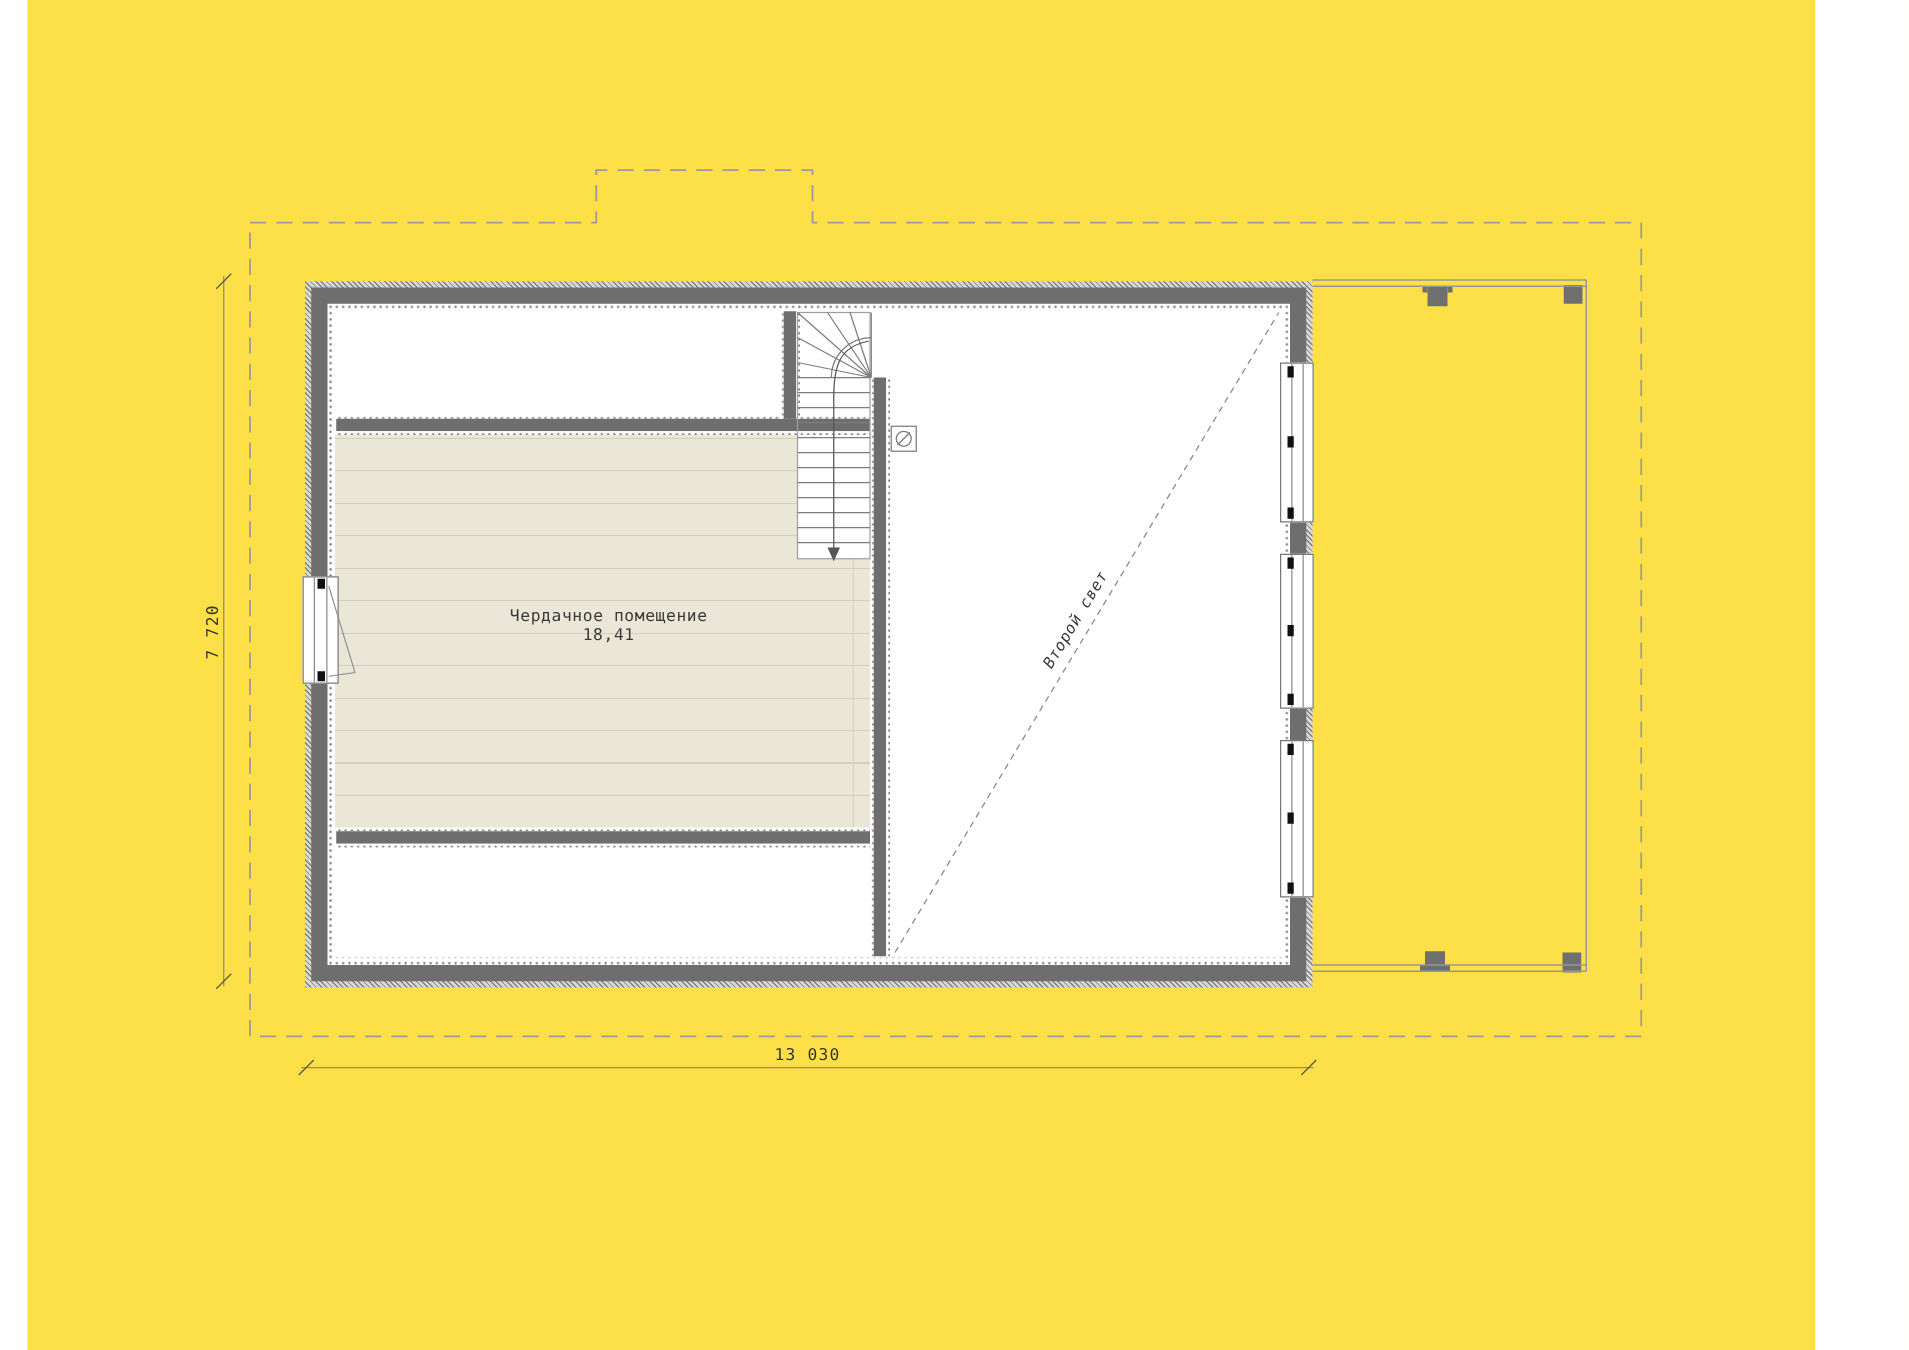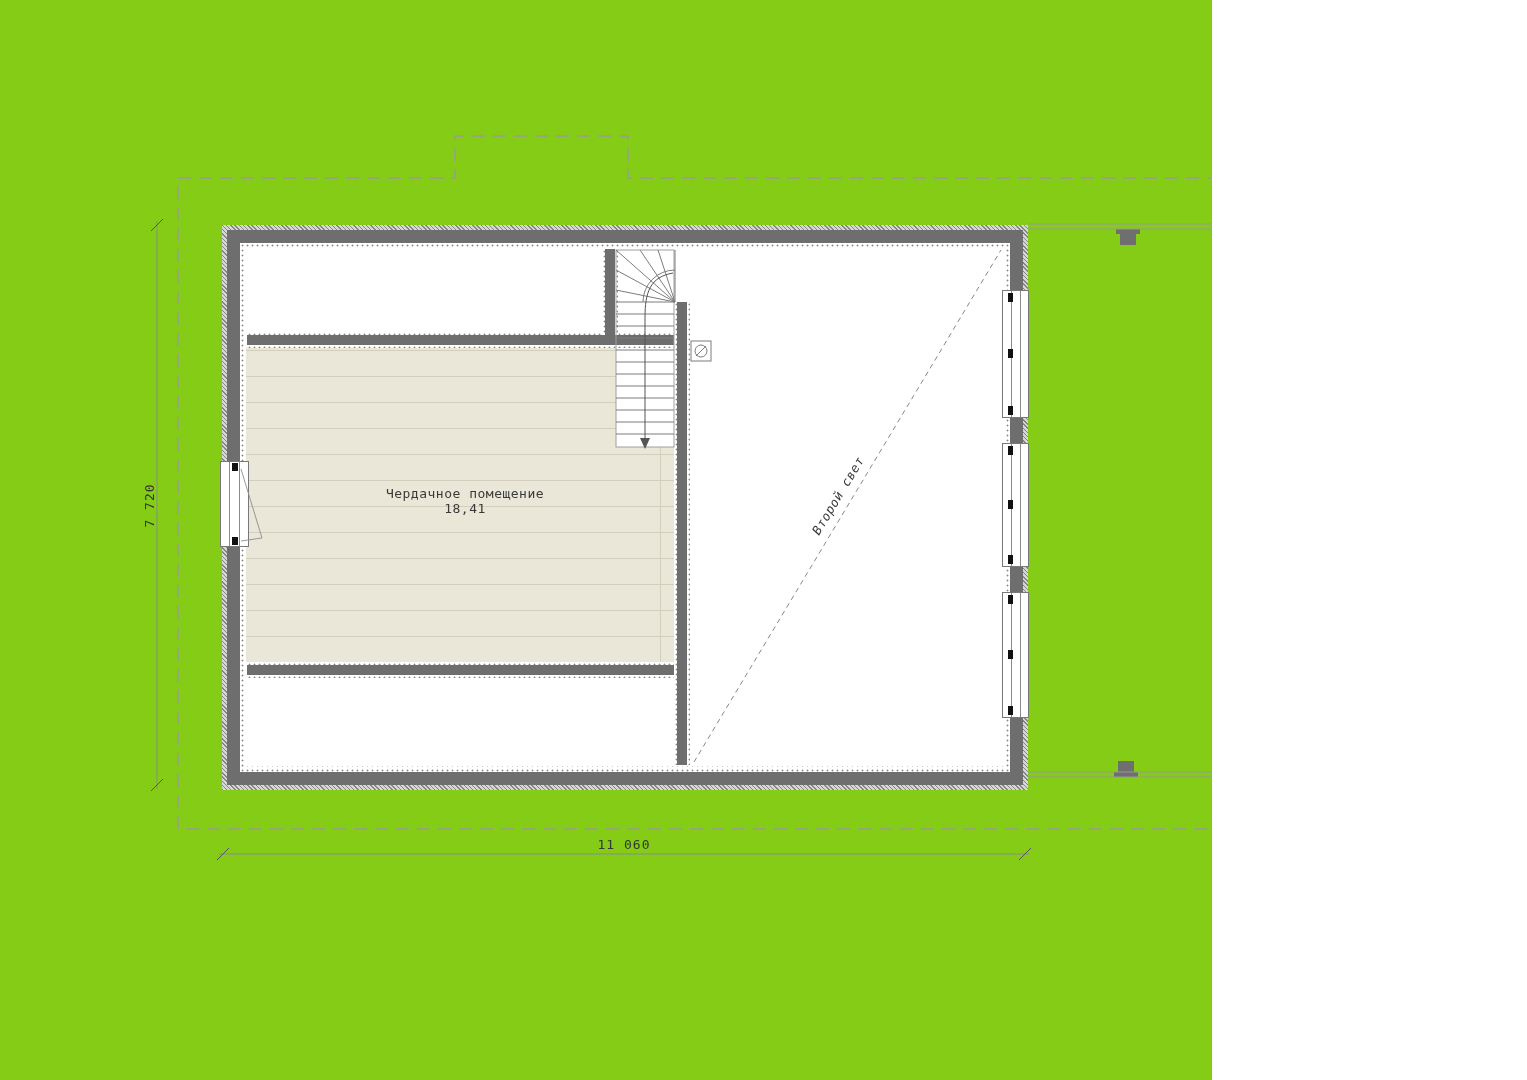--- a/index.html
+++ b/index.html
@@ -1,17 +1,17 @@
 <!DOCTYPE html>
 <html style="--wall: #6e6e6e; --floor: #eae7d8; --floor-line: #d2cfbd; --line: #8a8a8a; --column: #6f6f6f; --text: #3a3a3a;"><head>
 <meta charset="utf-8">
 <style>
   html,body{margin:0;padding:0;background:#fff;}
-  .scene{position:relative;width:1212px;height:1080px;background:#84cc16;overflow:hidden;
-         font-family:"DejaVu Sans Mono", monospace;}
+  .scene{position:relative;width:1430px;height:1080px;background:#fde047;overflow:hidden;
+         font-family:"DejaVu Sans Mono", monospace;margin-left:22px;}
   .abs{position:absolute;}
 
   
   .hatch{background-color:#d6d6d6;
          background-image:repeating-linear-gradient(45deg, rgba(80,80,80,.6) 0 1px, transparent 1px 3px);}
   .wallgray{background:var(--wall,#6e6e6e);}
   .dots{background-color:#fff;
         background-image:radial-gradient(circle, #898989 0.8px, transparent 1.15px);
         background-size:5px 5px;}
   .white{background:#fff;}
@@ -158,15 +158,15 @@
       <path d="M217,860 L229,848 M1019,860 L1031,848" stroke="#555"></path>
     </g>
   </svg>
 
   <div class="label" style="left:340px;top:486px;width:250px;">Чердачное помещение</div>
   <div class="label" style="left:340px;top:501px;width:250px;">18,41</div>
 
   <div class="label voidtext" style="left:768px;top:488px;width:140px;transform:rotate(-59deg);transform-origin:center;">Второй свет</div>
 
   <div class="label dimtext" style="left:99px;top:498px;width:100px;transform:rotate(-90deg);transform-origin:center;">7 720</div>
-  <div class="label dimtext" style="left:549px;top:837px;width:150px;">11 060</div>
+  <div class="label dimtext" style="left:549px;top:837px;width:150px;">13 030</div>
 
 </div>
 
 </body></html>

